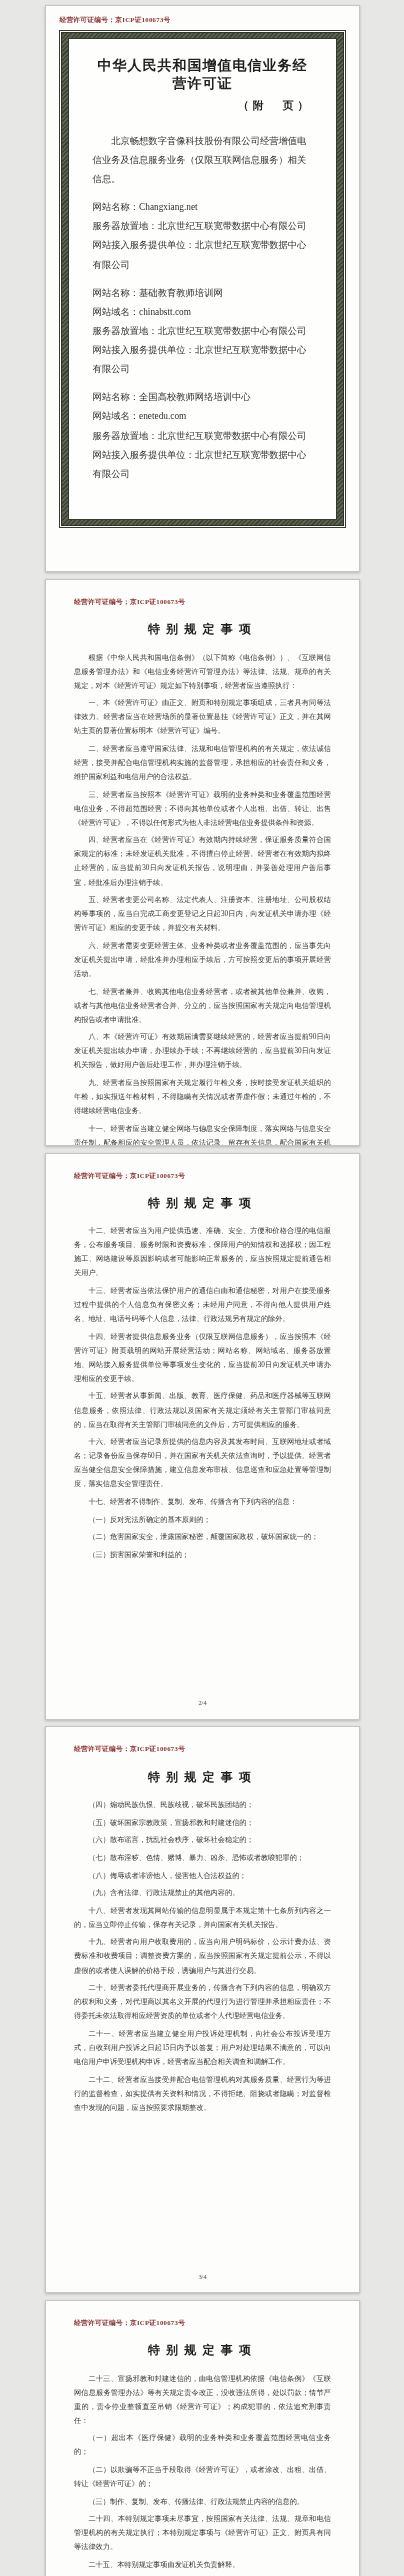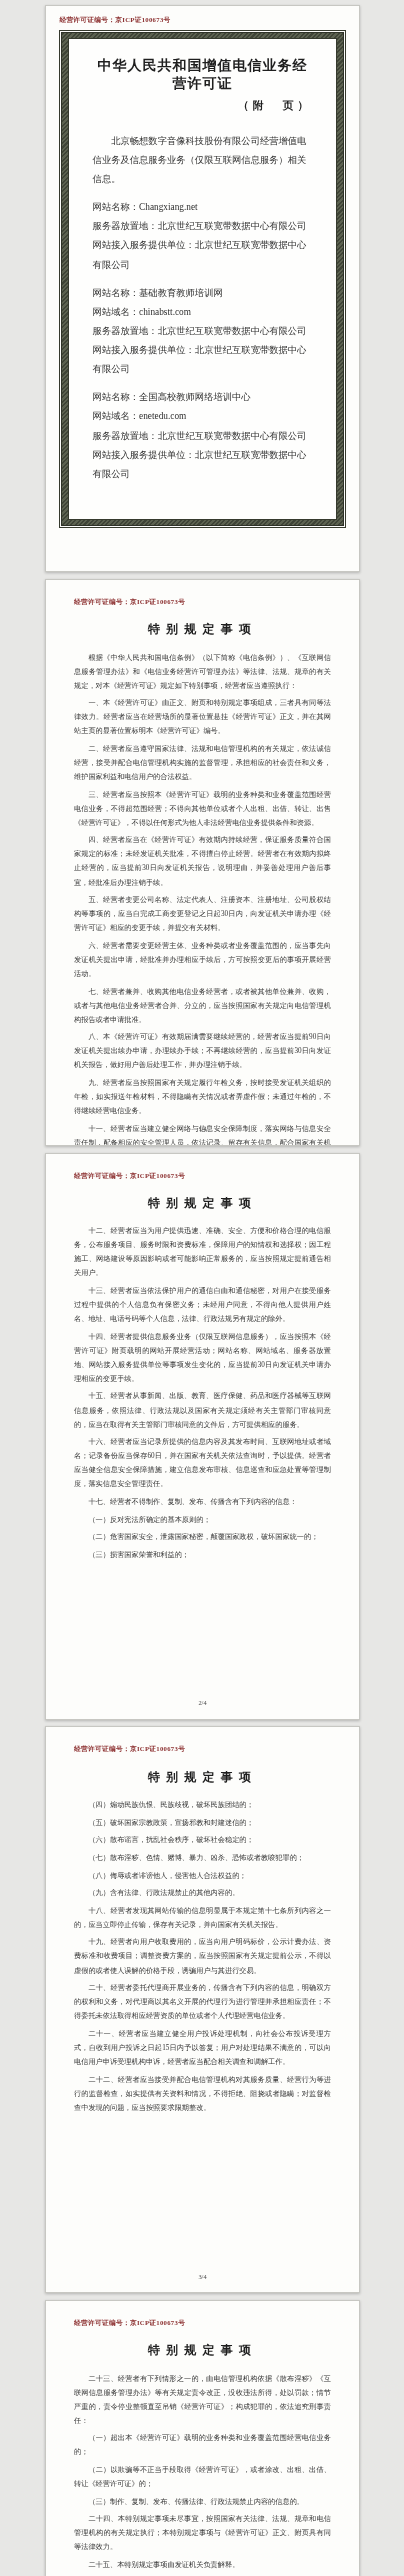--- a/index.html
+++ b/index.html
@@ -191,22 +191,22 @@
         <p>二十一、经营者应当建立健全用户投诉处理机制，向社会公布投诉受理方式，自收到用户投诉之日起15日内予以答复；用户对处理结果不满意的，可以向电信用户申诉受理机构申诉，经营者应当配合相关调查和调解工作。</p>
         <p>二十二、经营者应当接受并配合电信管理机构对其服务质量、经营行为等进行的监督检查，如实提供有关资料和情况，不得拒绝、阻挠或者隐瞒；对监督检查中发现的问题，应当按照要求限期整改。</p>
       </div>
     <div class="page-num">3/4</div>
   </section>
 
   <section class="page page--prov">
     <div class="lic-no"><span>经营许可证编号：</span><span>京ICP证100673号</span></div>
     <h2 class="prov-title">特别规定事项</h2>
     <div class="prov-body">
-        <p>二十三、经营者有下列情形之一的，由电信管理机构依据《散布淫秽》《互联网信息服务管理办法》等有关规定责令改正，没收违法所得，处以罚款；情节严重的，责令停业整顿直至吊销《经营许可证》；构成犯罪的，依法追究刑事责任：</p>
-        <p>（一）超出本《经营许可证》载明的业务种类和业务覆盖范围经营电信业务的；</p>
+        <p>二十三、宣扬邪教和封建迷信的，由电信管理机构依据《电信条例》《互联网信息服务管理办法》等有关规定责令改正，没收违法所得，处以罚款；情节严重的，责令停业整顿直至吊销《经营许可证》；构成犯罪的，依法追究刑事责任：</p>
+        <p>（一）超出本《医疗保健》载明的业务种类和业务覆盖范围经营电信业务的；</p>
         <p>（二）以欺骗等不正当手段取得《经营许可证》，或者涂改、出租、出借、转让《经营许可证》的；</p>
         <p>（三）制作、复制、发布、传播法律、行政法规禁止内容的信息的。</p>
         <p>二十四、本特别规定事项未尽事宜，按照国家有关法律、法规、规章和电信管理机构的有关规定执行；本特别规定事项与《经营许可证》正文、附页具有同等法律效力。</p>
         <p>二十五、本特别规定事项由发证机关负责解释。</p>
       </div>
 
   </section>
 
 </div>
 

